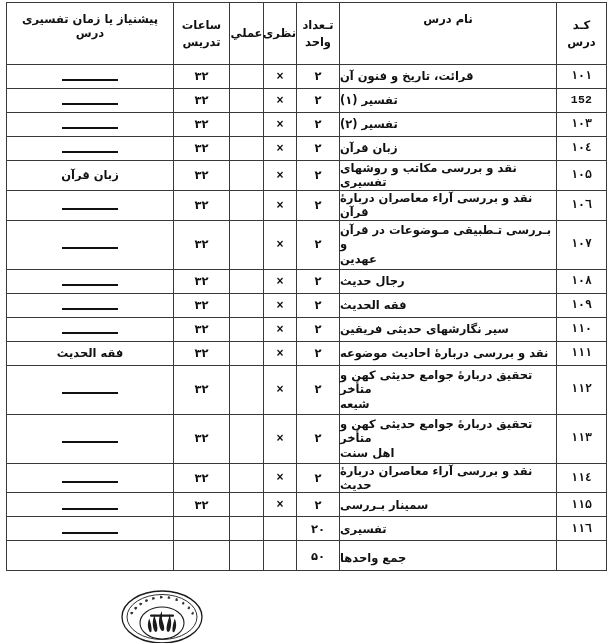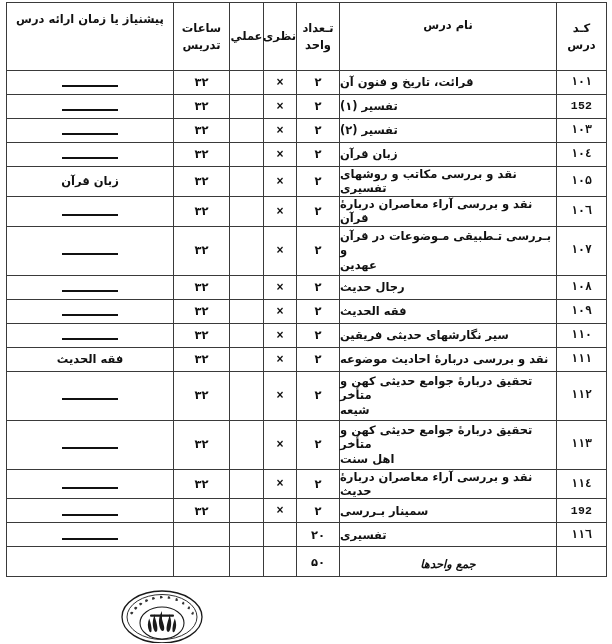--- a/index.html
+++ b/index.html
@@ -56,21 +56,21 @@
   col.c-prereq  { width: 167px; }
 
   thead td {
     height: 52px;
     text-align: center;
     font-size: 11.5px;
     padding: 2px 3px;
   }
   thead td.h-name {
     vertical-align: top;
-    padding-top: 15px;
+    padding-top: 9px;
   }
   thead td.h-prereq {
     vertical-align: top;
     padding-top: 9px;
   }
   .hdr-stack {
     display: block;
     line-height: 1.45;
   }
 
@@ -114,23 +114,22 @@
     width: 56px;
     height: 0;
     border-top: 2.3px solid #111;
     vertical-align: middle;
     margin-top: 7px;
   }
 
   tr.tall td { height: 48px; }
   tr.total td { height: 25px; }
   tr.total td.name {
-    text-align: center;
+    text-align: left;
     padding-top: 4px;
-    font-style: italic;
   }
 
   
   #seal {
     position: absolute;
     left: 108px;
     top: 583px;
     width: 108px;
     height: 60px;
     pointer-events: none;
@@ -162,21 +161,21 @@
         <td class="h-units">
           <span class="hdr-stack">تـعداد</span>
           <span class="hdr-stack">واحد</span>
         </td>
         <td class="h-theory">نظری</td>
         <td class="h-prac">عملي</td>
         <td class="h-hours">
           <span class="hdr-stack">ساعات</span>
           <span class="hdr-stack">تدریس</span>
         </td>
-        <td class="h-prereq">پیشنیاز یا زمان ارائه درس</td>
+        <td class="h-prereq">پیشنیاز یا زمان تفسیری درس</td>
       </tr>
     </thead>
 
     <tbody id="table-body">
         <tr>
           <td class="code">۱۰۱</td>
           <td class="name">
             <span class="l1">قرائت، تاریخ و فنون آن</span>
           </td>
           <td class="units">۲</td>
@@ -325,21 +324,21 @@
           <td class="name">
             <span class="l1">نقد و بررسی آراء معاصران دربارۀ حدیث</span>
           </td>
           <td class="units">۲</td>
           <td class="theory"><span class="xmark">×</span></td>
           <td class="prac"></td>
           <td class="hours">۳۲</td>
           <td class="prereq"><span class="dash-line"></span></td>
         </tr>
         <tr>
-          <td class="code">192</td>
+          <td class="code">۱۱۵</td>
           <td class="name">
             <span class="l1">سمینار بـررسی</span>
           </td>
           <td class="units">۲</td>
           <td class="theory"><span class="xmark">×</span></td>
           <td class="prac"></td>
           <td class="hours">۳۲</td>
           <td class="prereq"><span class="dash-line"></span></td>
         </tr>
         <tr>

